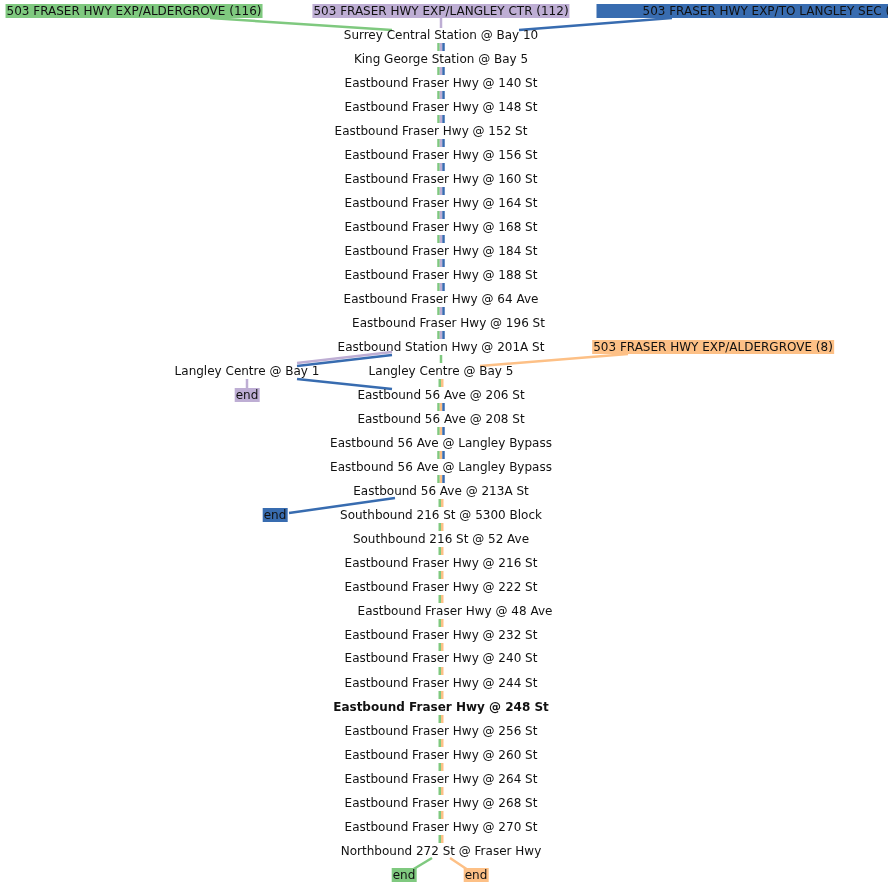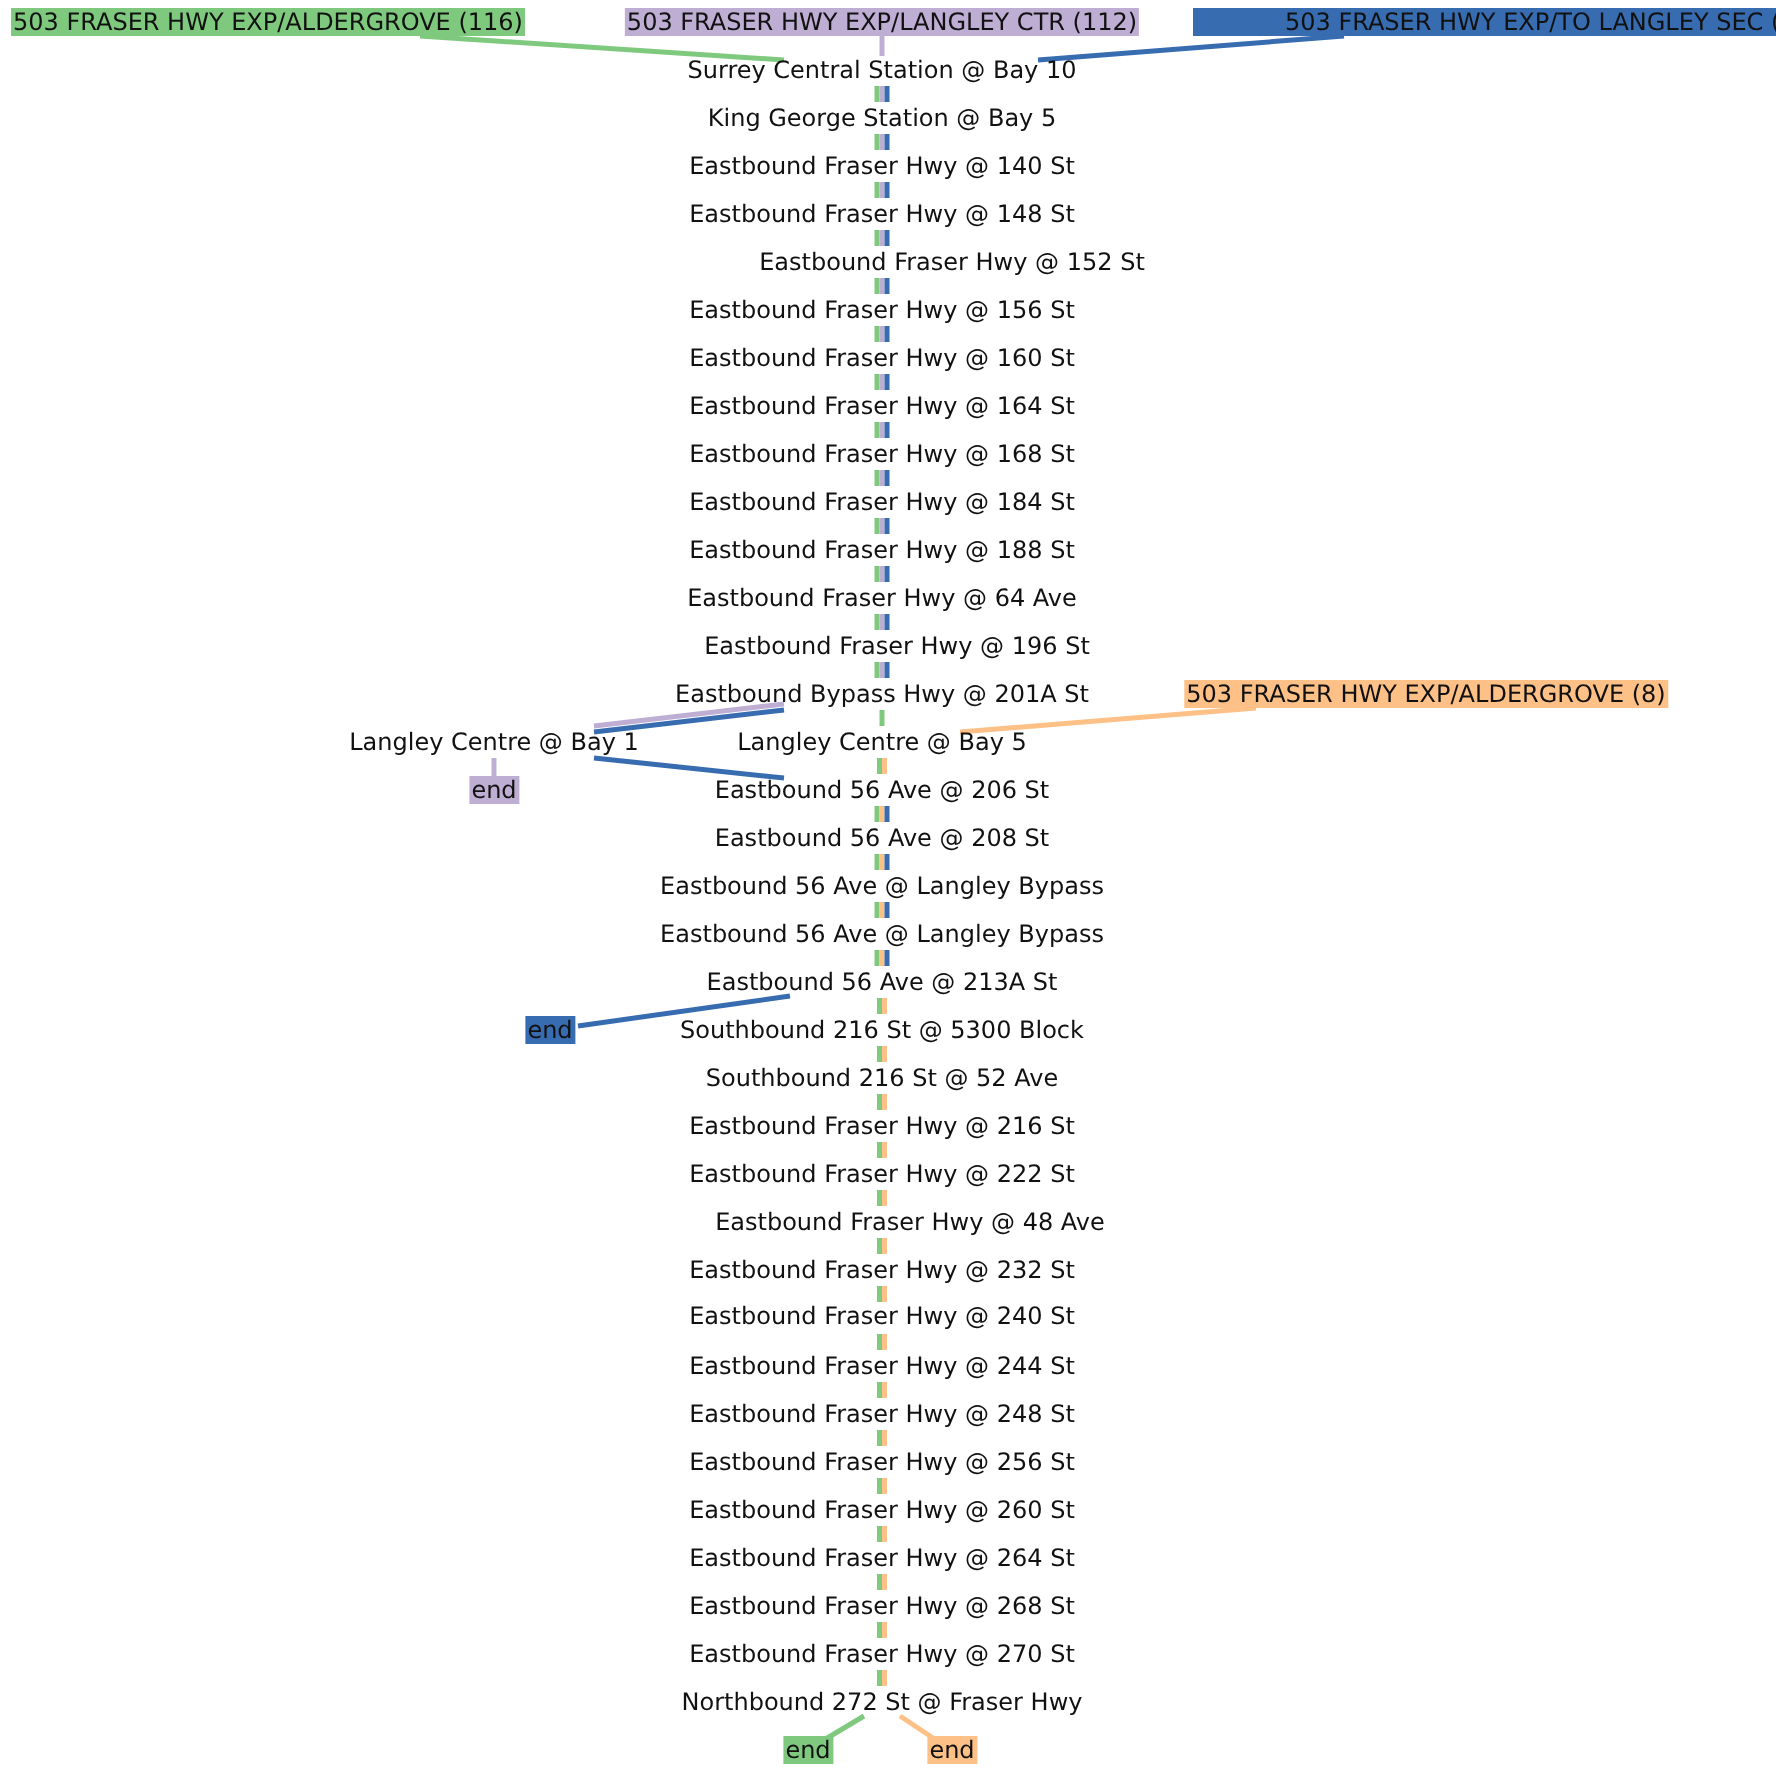--- a/index.html
+++ b/index.html
@@ -116,45 +116,45 @@
 <div class="tag" style="left:134px;top:11px;background:#7fc97f;">503 FRASER HWY EXP/ALDERGROVE (116)</div>
 <div class="tag" style="left:441px;top:11px;background:#beaed4;">503 FRASER HWY EXP/LANGLEY CTR (112)</div>
 <div class="tag" style="left:750px;top:11px;background:#386cb0;padding-left:46px;">503 FRASER HWY EXP/TO LANGLEY SEC (1)</div>
 <div class="tag" style="left:713px;top:347px;background:#fdc086;">503 FRASER HWY EXP/ALDERGROVE (8)</div>
 
 <div id="stops">
     <div class="stop" style="left: 441px; top: 35px;">Surrey Central Station @ Bay 10</div>
     <div class="stop" style="left: 441px; top: 59px;">King George Station @ Bay 5</div>
     <div class="stop" style="left: 441px; top: 83px;">Eastbound Fraser Hwy @ 140 St</div>
     <div class="stop" style="left: 441px; top: 107px;">Eastbound Fraser Hwy @ 148 St</div>
-    <div class="stop" style="left: 462px; top: 131px; padding-left: 28px;">Eastbound Fraser Hwy @ 152 St</div>
+    <div class="stop" style="left: 417px; top: 131px; padding-left: 28px;">Eastbound Fraser Hwy @ 152 St</div>
     <div class="stop" style="left: 441px; top: 155px;">Eastbound Fraser Hwy @ 156 St</div>
     <div class="stop" style="left: 441px; top: 179px;">Eastbound Fraser Hwy @ 160 St</div>
     <div class="stop" style="left: 441px; top: 203px;">Eastbound Fraser Hwy @ 164 St</div>
     <div class="stop" style="left: 441px; top: 227px;">Eastbound Fraser Hwy @ 168 St</div>
     <div class="stop" style="left: 441px; top: 251px;">Eastbound Fraser Hwy @ 184 St</div>
     <div class="stop" style="left: 441px; top: 275px;">Eastbound Fraser Hwy @ 188 St</div>
     <div class="stop" style="left: 441px; top: 299px;">Eastbound Fraser Hwy @ 64 Ave</div>
     <div class="stop" style="left: 441px; top: 323px; padding-left: 15px;">Eastbound Fraser Hwy @ 196 St</div>
-    <div class="stop" style="left: 441px; top: 347px;">Eastbound Bypass Hwy @ 201A St</div>
+    <div class="stop" style="left: 441px; top: 347px;">Eastbound Station Hwy @ 201A St</div>
     <div class="stop" style="left: 441px; top: 371px;">Langley Centre @ Bay 5</div>
     <div class="stop" style="left: 441px; top: 395px;">Eastbound 56 Ave @ 206 St</div>
     <div class="stop" style="left: 441px; top: 419px;">Eastbound 56 Ave @ 208 St</div>
     <div class="stop" style="left: 441px; top: 443px;">Eastbound 56 Ave @ Langley Bypass</div>
     <div class="stop" style="left: 441px; top: 467px;">Eastbound 56 Ave @ Langley Bypass</div>
     <div class="stop" style="left: 441px; top: 491px;">Eastbound 56 Ave @ 213A St</div>
     <div class="stop" style="left: 441px; top: 515px;">Southbound 216 St @ 5300 Block</div>
     <div class="stop" style="left: 441px; top: 539px;">Southbound 216 St @ 52 Ave</div>
     <div class="stop" style="left: 441px; top: 563px;">Eastbound Fraser Hwy @ 216 St</div>
     <div class="stop" style="left: 441px; top: 587px;">Eastbound Fraser Hwy @ 222 St</div>
     <div class="stop" style="left: 441px; top: 611px; padding-left: 28px;">Eastbound Fraser Hwy @ 48 Ave</div>
     <div class="stop" style="left: 441px; top: 635px;">Eastbound Fraser Hwy @ 232 St</div>
     <div class="stop" style="left: 441px; top: 658px;">Eastbound Fraser Hwy @ 240 St</div>
     <div class="stop" style="left: 441px; top: 683px;">Eastbound Fraser Hwy @ 244 St</div>
-    <div class="stop" style="left: 441px; top: 707px;">Eastbound Fraser Hwy @ 248 St</div>
+    <div class="stop" style="left: 441px; top: 707px; font-weight: bold;">Eastbound Fraser Hwy @ 248 St</div>
     <div class="stop" style="left: 441px; top: 731px;">Eastbound Fraser Hwy @ 256 St</div>
     <div class="stop" style="left: 441px; top: 755px;">Eastbound Fraser Hwy @ 260 St</div>
     <div class="stop" style="left: 441px; top: 779px;">Eastbound Fraser Hwy @ 264 St</div>
     <div class="stop" style="left: 441px; top: 803px;">Eastbound Fraser Hwy @ 268 St</div>
     <div class="stop" style="left: 441px; top: 827px;">Eastbound Fraser Hwy @ 270 St</div>
     <div class="stop" style="left: 441px; top: 851px;">Northbound 272 St @ Fraser Hwy</div>
   </div>
 
 <div class="stop" style="left:247px;top:371px;">Langley Centre @ Bay 1</div>
 

